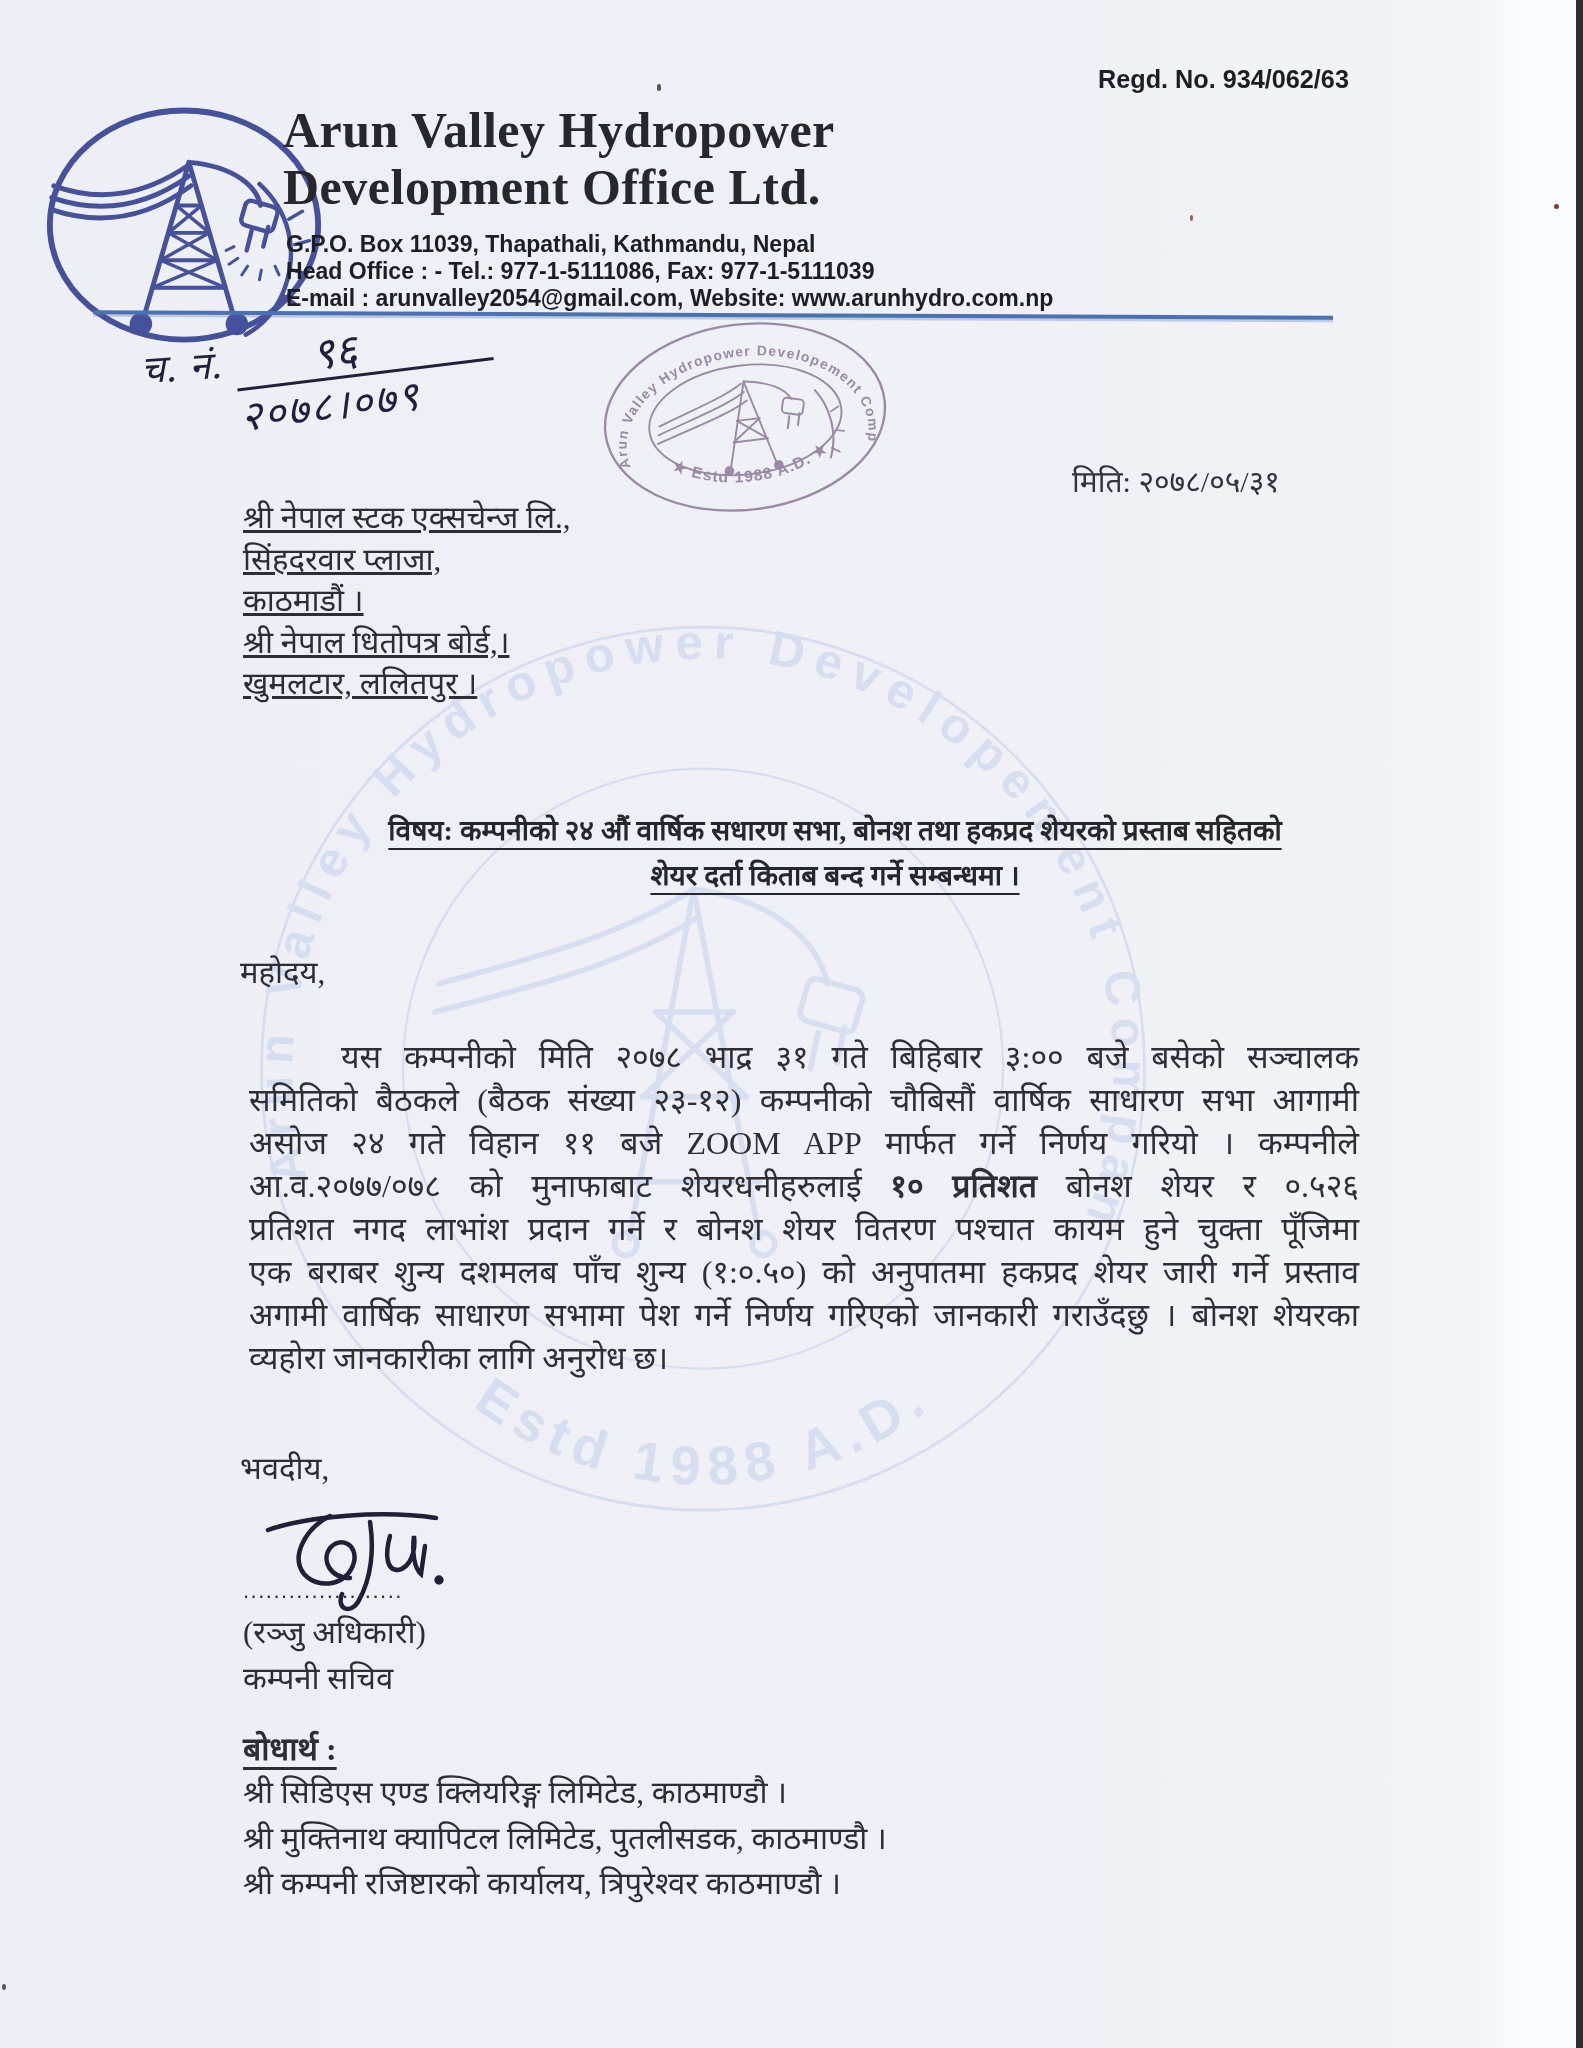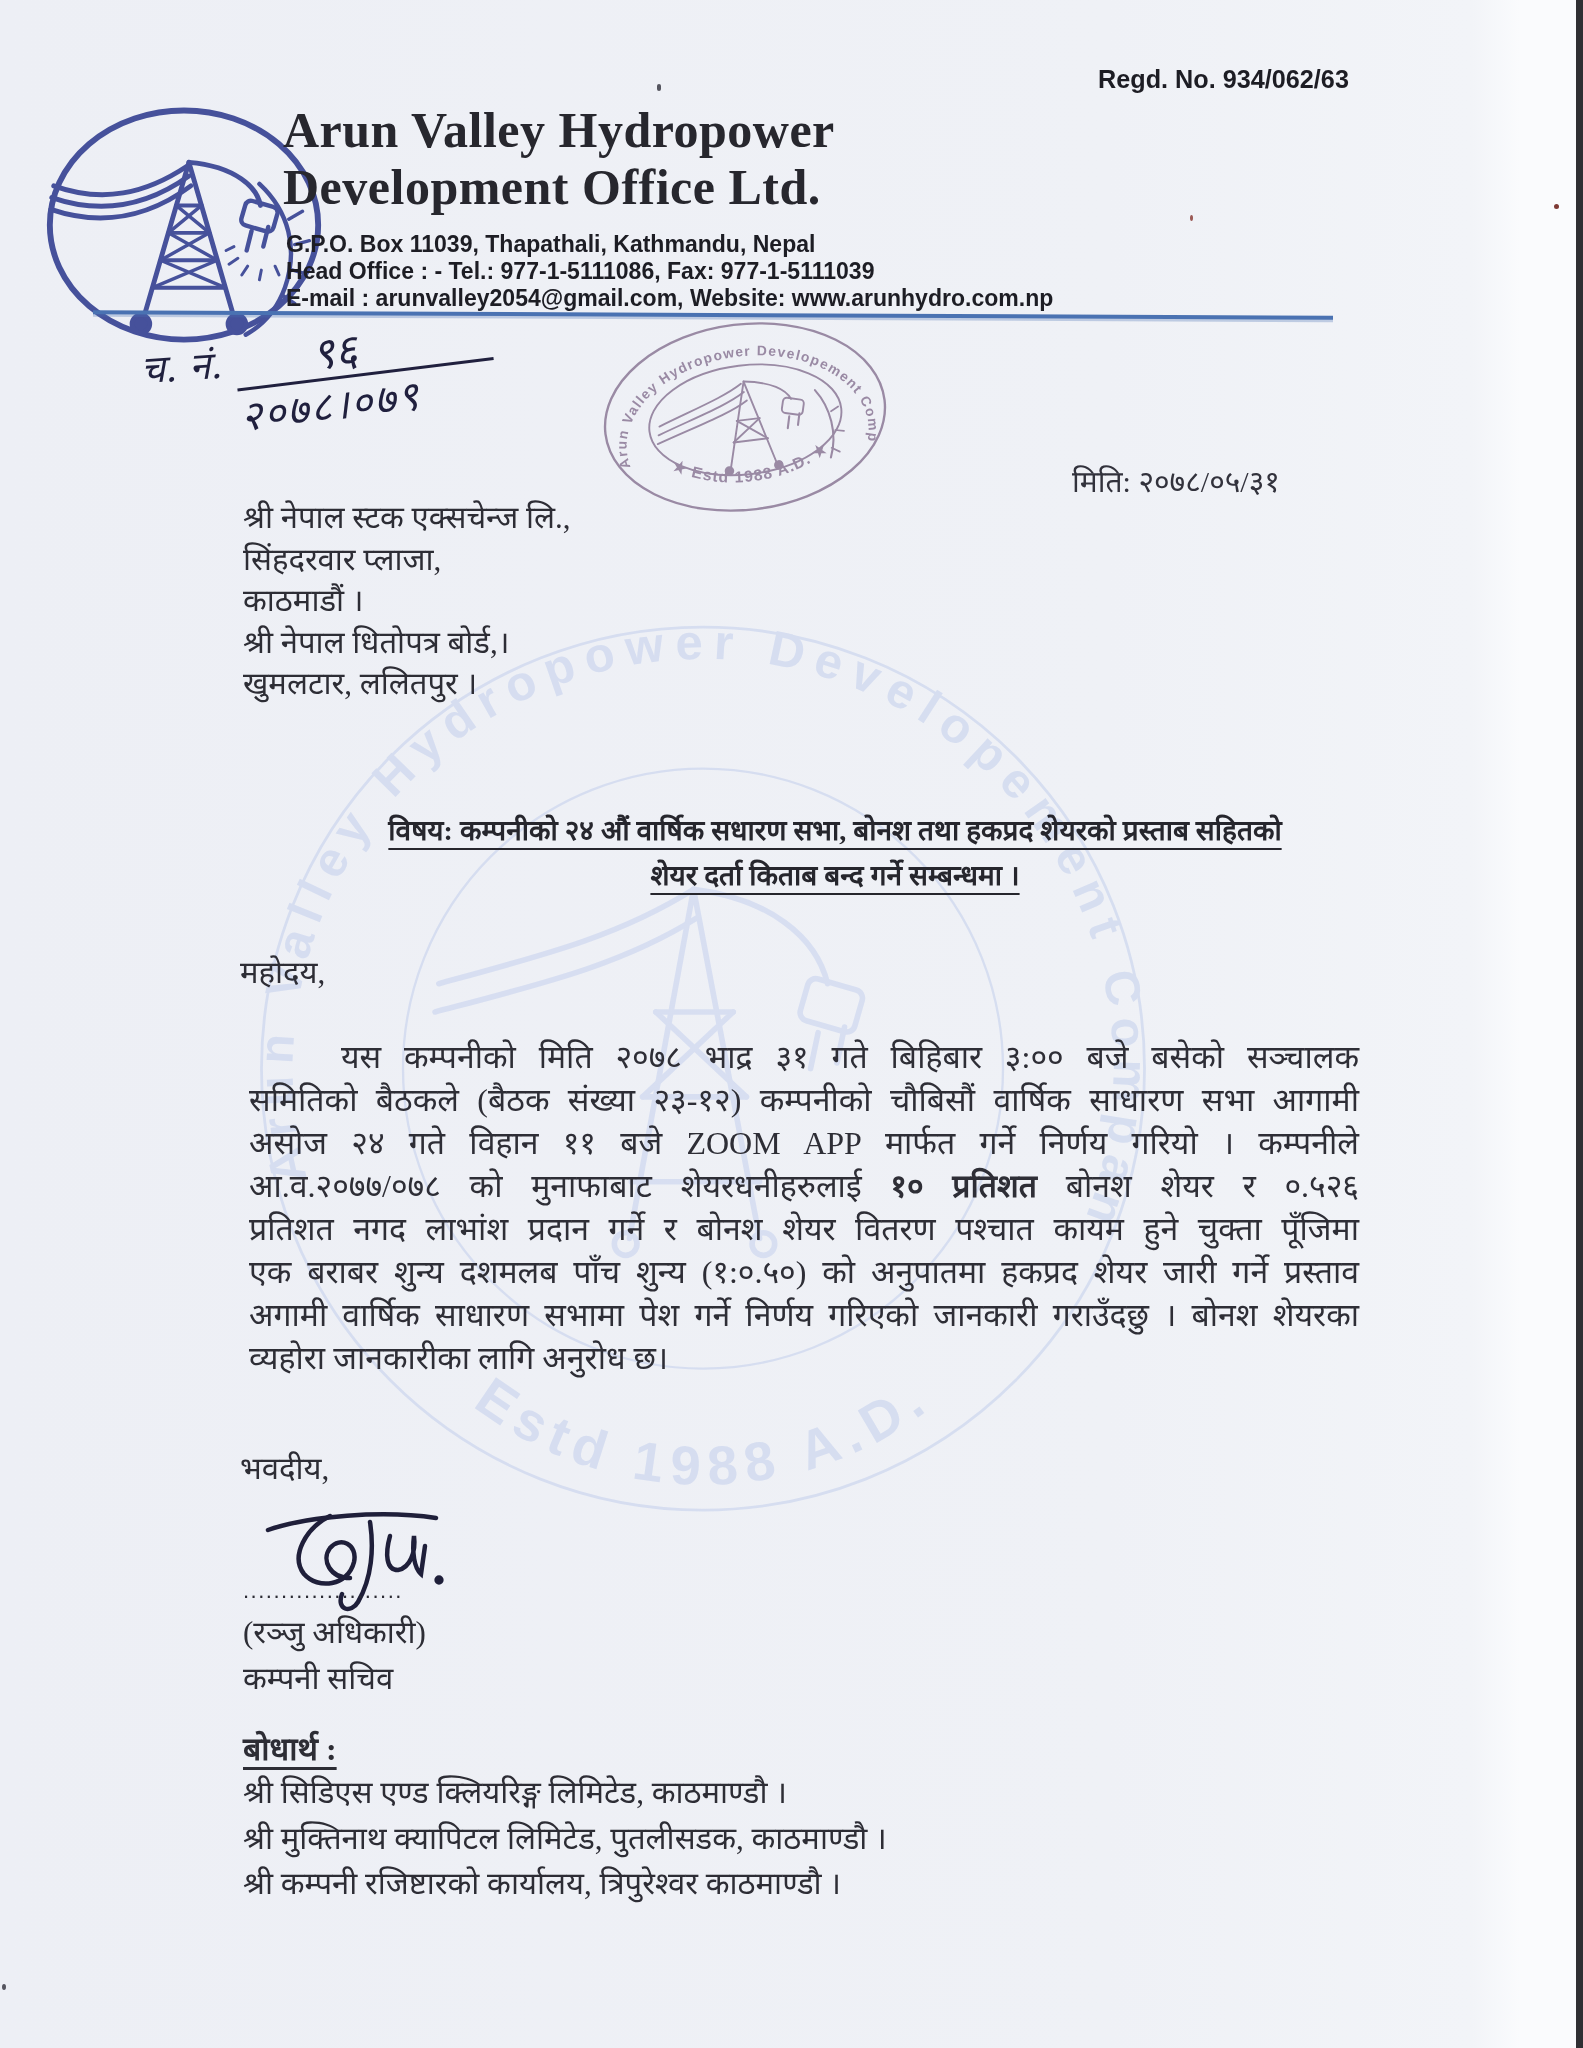--- a/index.html
+++ b/index.html
@@ -23,21 +23,21 @@
   #ref-frac{display:inline-block;margin-left:14px;transform:rotate(-3deg);vertical-align:top;}
   #ref-number{font-size:44px;font-style:italic;padding-left:78px;display:block;line-height:44px;}
   #ref-line{display:block;width:258px;border-bottom:3.5px solid #20203e;margin-top:2px;}
   #ref-year{font-size:41px;font-style:italic;display:block;line-height:52px;letter-spacing:2px;}
   
   #top-stamp{left:592px;top:314px;width:306px;height:206px;transform:rotate(-7deg);opacity:.92;}
   #watermark{left:168px;top:578px;width:1070px;height:1000px;opacity:.55;z-index:0;}
   
   .dev{font-family:"Liberation Serif",serif;}
   #date-line{left:1072px;top:460px;font-size:30px;color:#32323c;z-index:2;}
-  #recipients{left:243px;top:497px;font-size:31px;line-height:41.5px;color:#2d2d35;z-index:2;}
+  #recipients{left:243px;top:497px;font-size:31px;line-height:41.5px;color:#2d2d35;z-index:2;text-decoration:underline;}
   #subject{left:240px;top:783px;width:1190px;text-align:center;font-weight:700;font-size:28px;line-height:45px;color:#26262d;z-index:2;margin-top:25px;}
   #subject .u{text-decoration:underline;text-underline-offset:8px;text-decoration-thickness:2px;}
   #salutation{left:240px;top:950px;font-size:31px;z-index:2;}
   #body-par{left:249px;top:1036px;width:1110px;font-size:32px;line-height:43px;color:#2e2e36;z-index:2;}
   .jline{text-align:justify;text-align-last:justify;}
   .lastline{text-align:left;}
   #body-par .indent{text-indent:92px;}
   .b{font-weight:700;}
   #valediction{left:240px;top:1446px;font-size:31px;z-index:2;}
   #signature{left:258px;top:1488px;width:210px;height:140px;z-index:2;}

